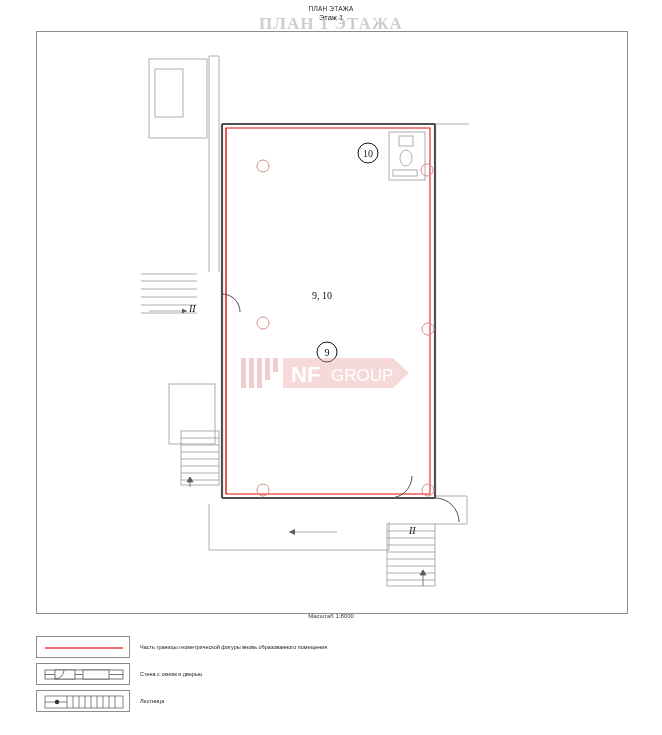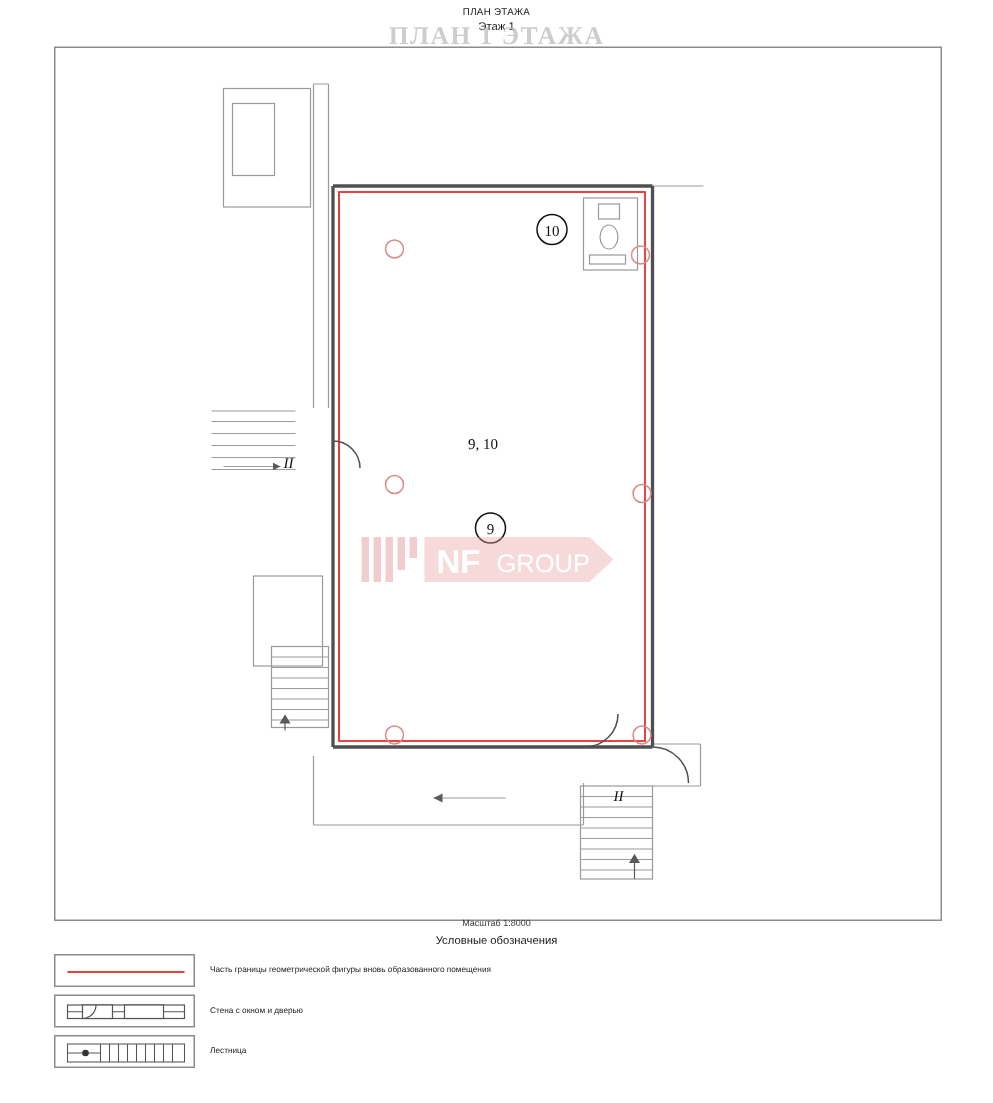--- a/index.html
+++ b/index.html
@@ -272,21 +272,20 @@
           <rect x="34" y="6" width="5" height="14"></rect>
           <path d="M44 6 h110 l16 15 -16 15 H44 z" opacity="0.75"></path>
         </g>
         <text x="52" y="30" font-family="Liberation Sans, sans-serif" font-size="22" font-weight="bold" fill="#ffffff">NF</text>
         <text x="92" y="29" font-family="Liberation Sans, sans-serif" font-size="17" fill="#ffffff">GROUP</text>
       </svg>
     </div>
   </div>
 
   <div class="scale-note">Масштаб 1:8000</div>
-  <div class="legend-title">Условные обозначения</div>
 
   <div class="legend">
 
     <div class="legend-row">
       <div class="legend-swatch">
         <svg viewBox="0 0 94 22" width="94" height="22">
           <line x1="8" y1="11" x2="86" y2="11" stroke="#e8413c" stroke-width="1.4"></line>
         </svg>
       </div>
       <div class="legend-label">Часть границы геометрической фигуры вновь образованного помещения</div>

